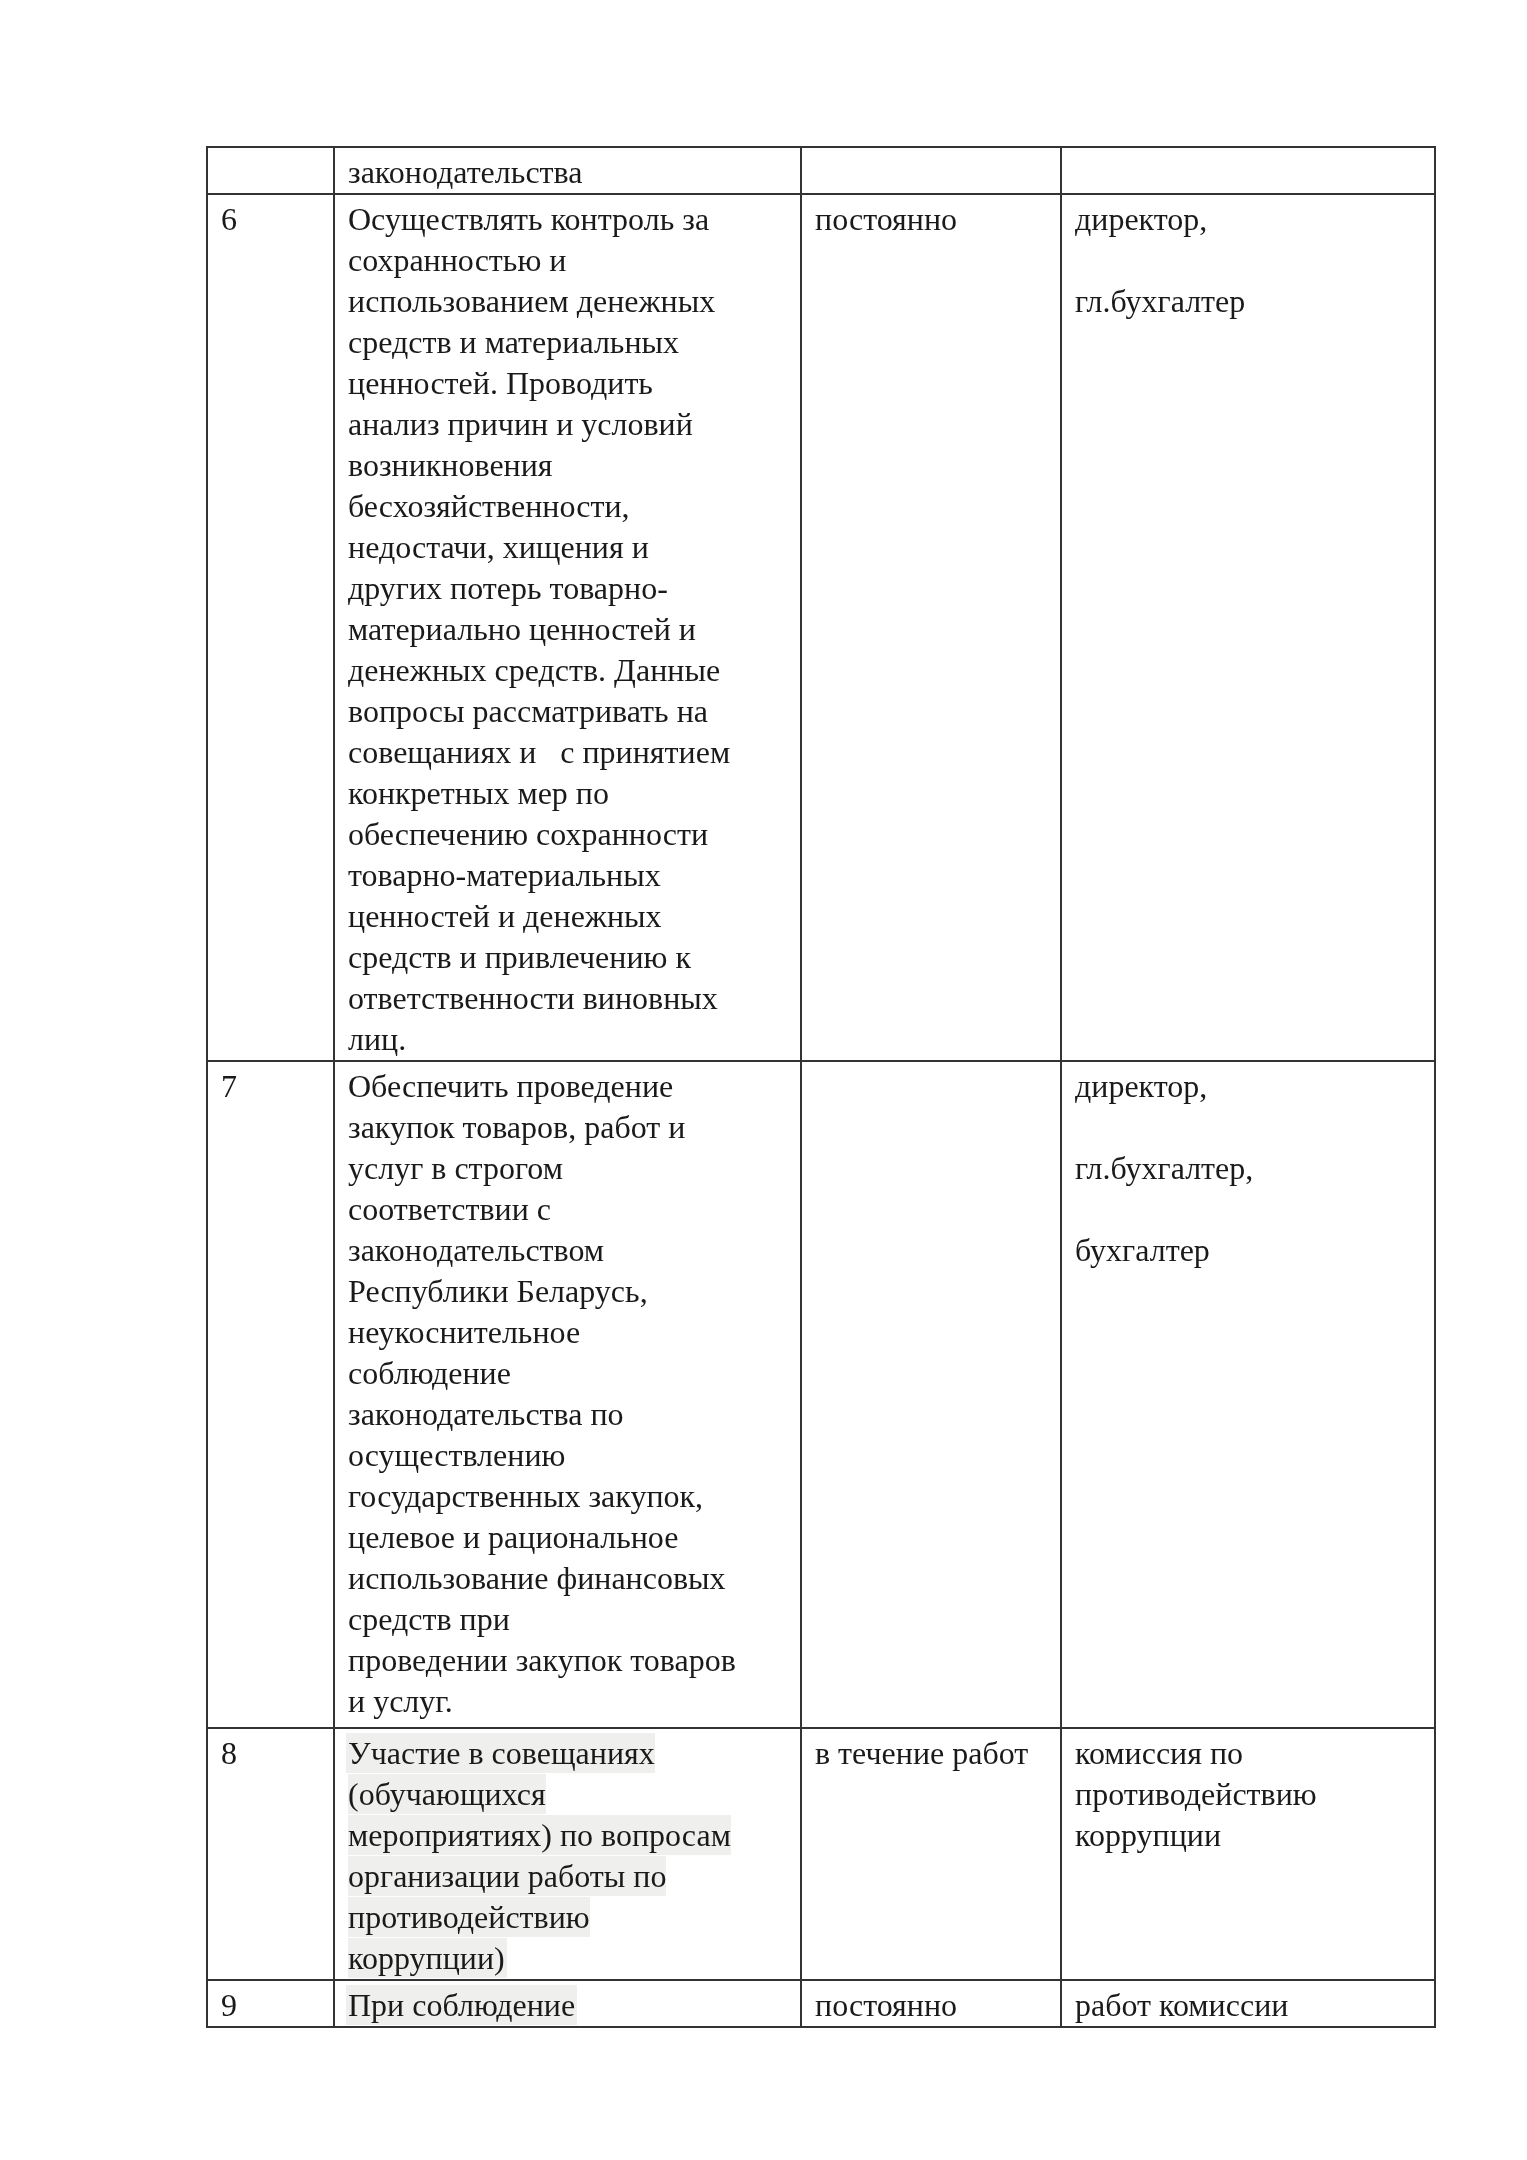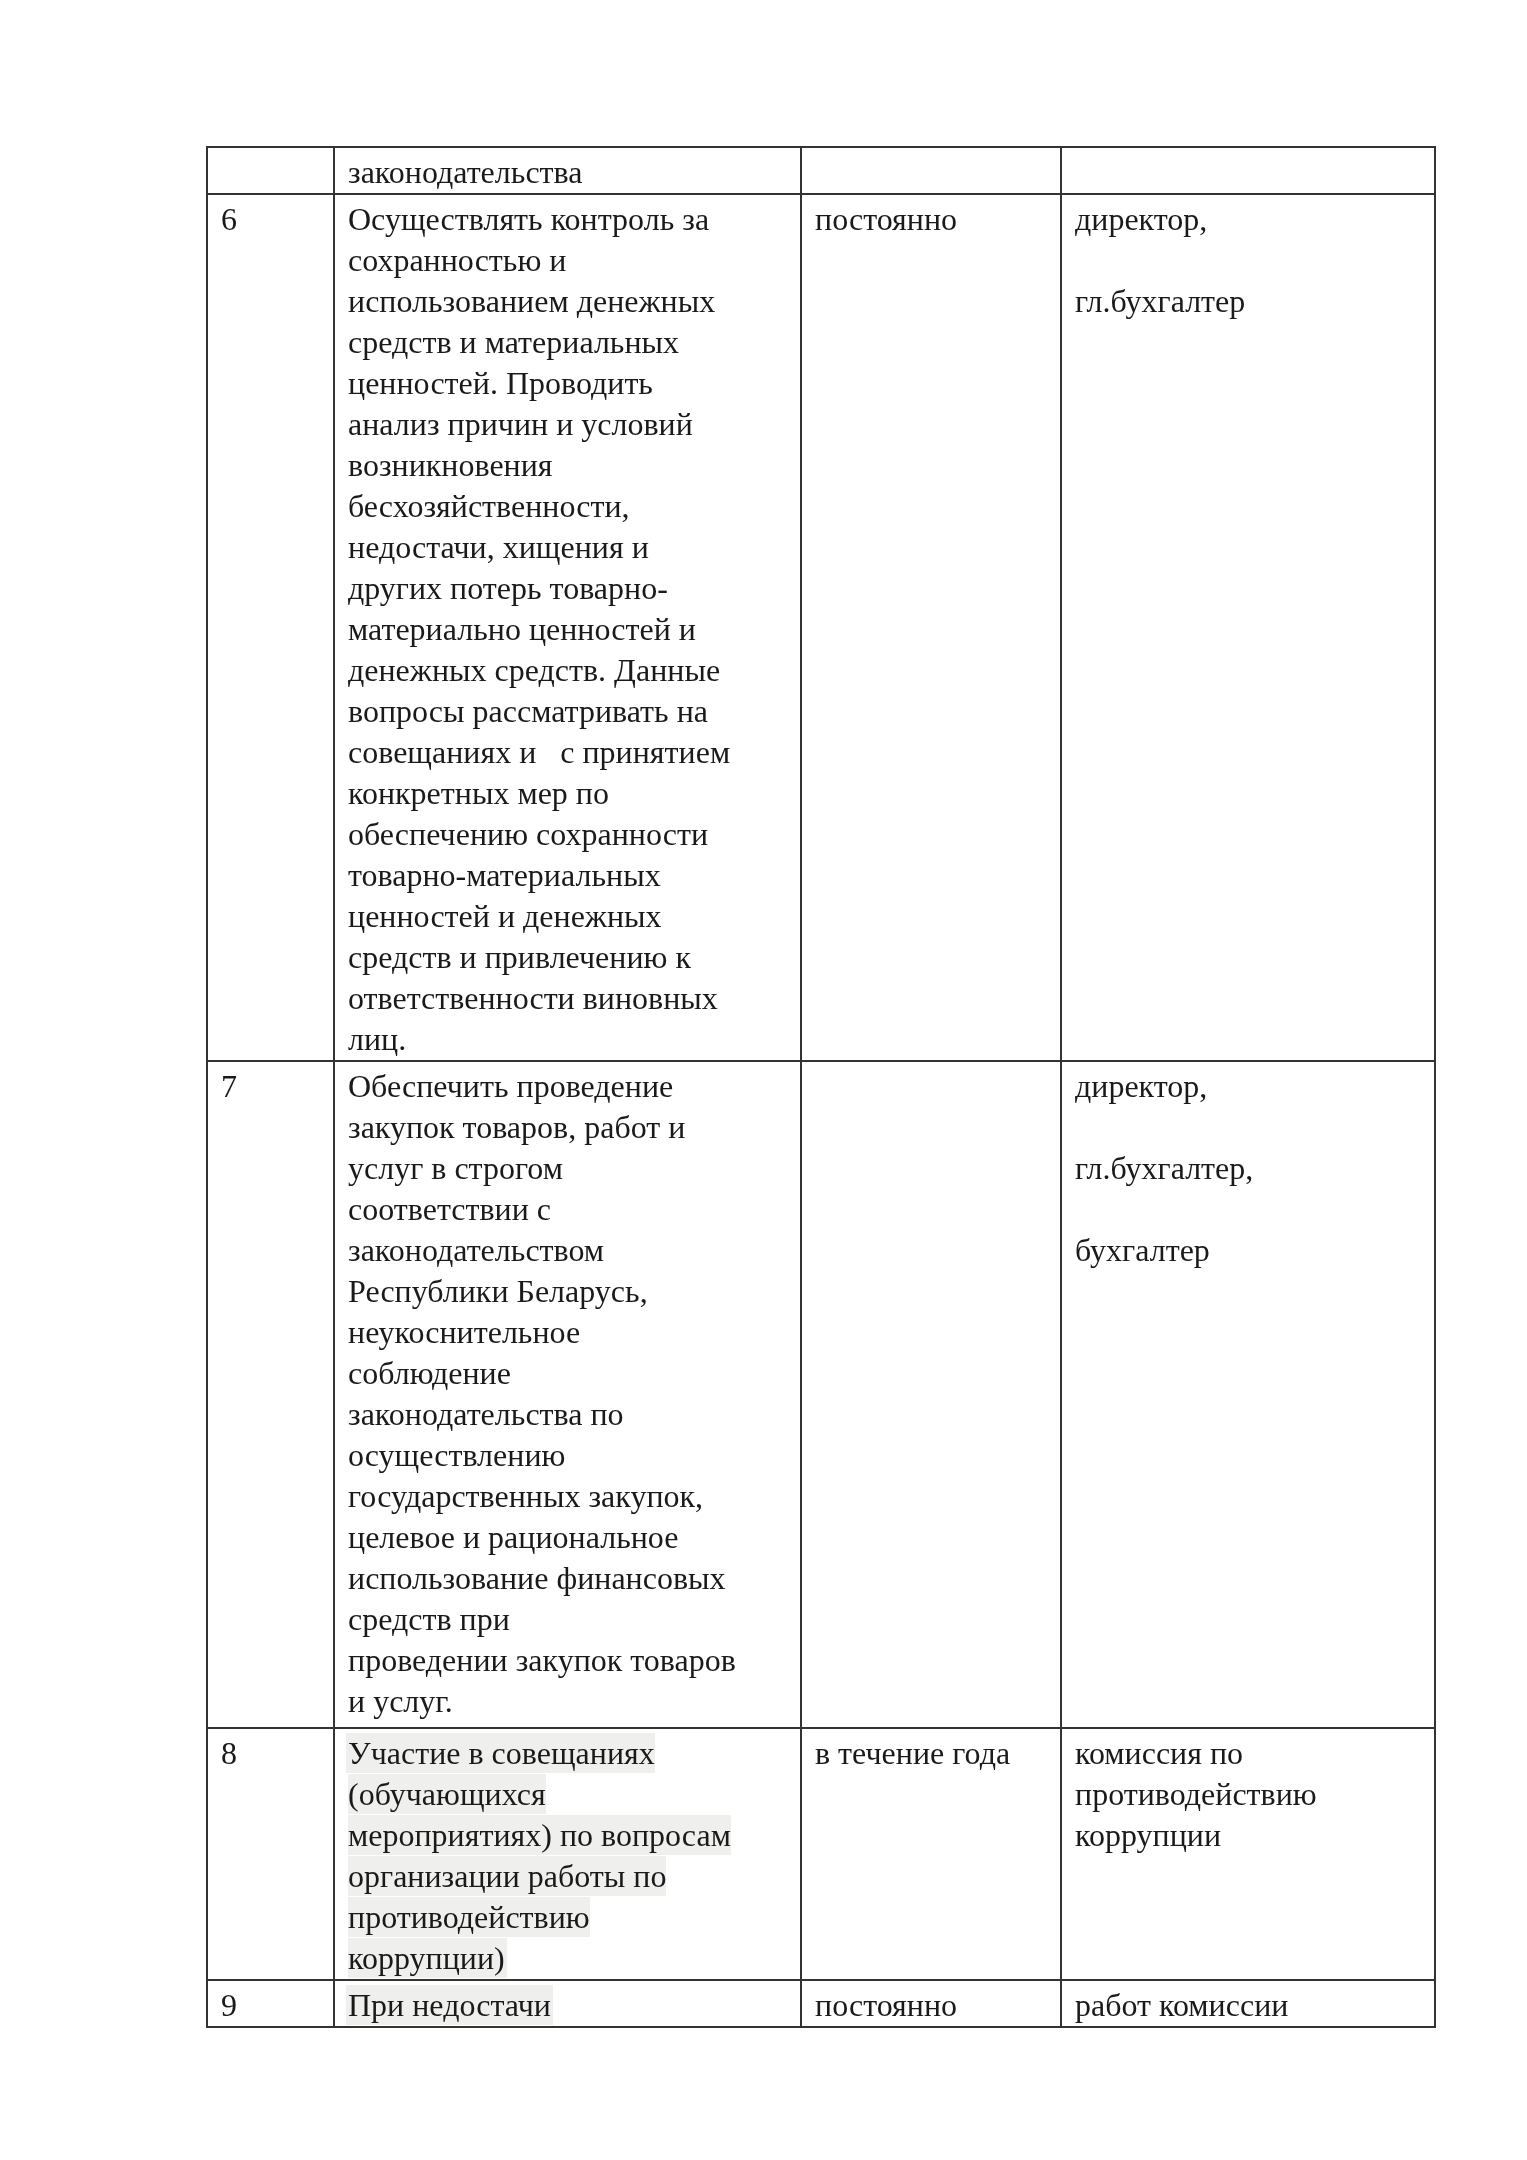--- a/index.html
+++ b/index.html
@@ -130,27 +130,27 @@
     </tr>
 
     <tr class="row-8">
       <td class="num-cell"><span class="cell-text">8</span></td>
       <td><span class="cell-text hl">Участие в совещаниях
 (обучающихся
 мероприятиях) по вопросам
 организации работы по
 противодействию
 коррупции)</span></td>
-      <td><span class="cell-text">в течение года</span></td>
+      <td><span class="cell-text">в течение работ</span></td>
       <td><span class="cell-text">комиссия по
 противодействию
 коррупции</span></td>
     </tr>
 
     <tr class="row-9">
       <td class="num-cell"><span class="cell-text">9</span></td>
-      <td><span class="cell-text hl">При недостачи</span></td>
+      <td><span class="cell-text hl">При соблюдение</span></td>
       <td><span class="cell-text">постоянно</span></td>
       <td><span class="cell-text">работ комиссии</span></td>
     </tr>
   </tbody>
     </table>
 </div>
 
 </body></html>

